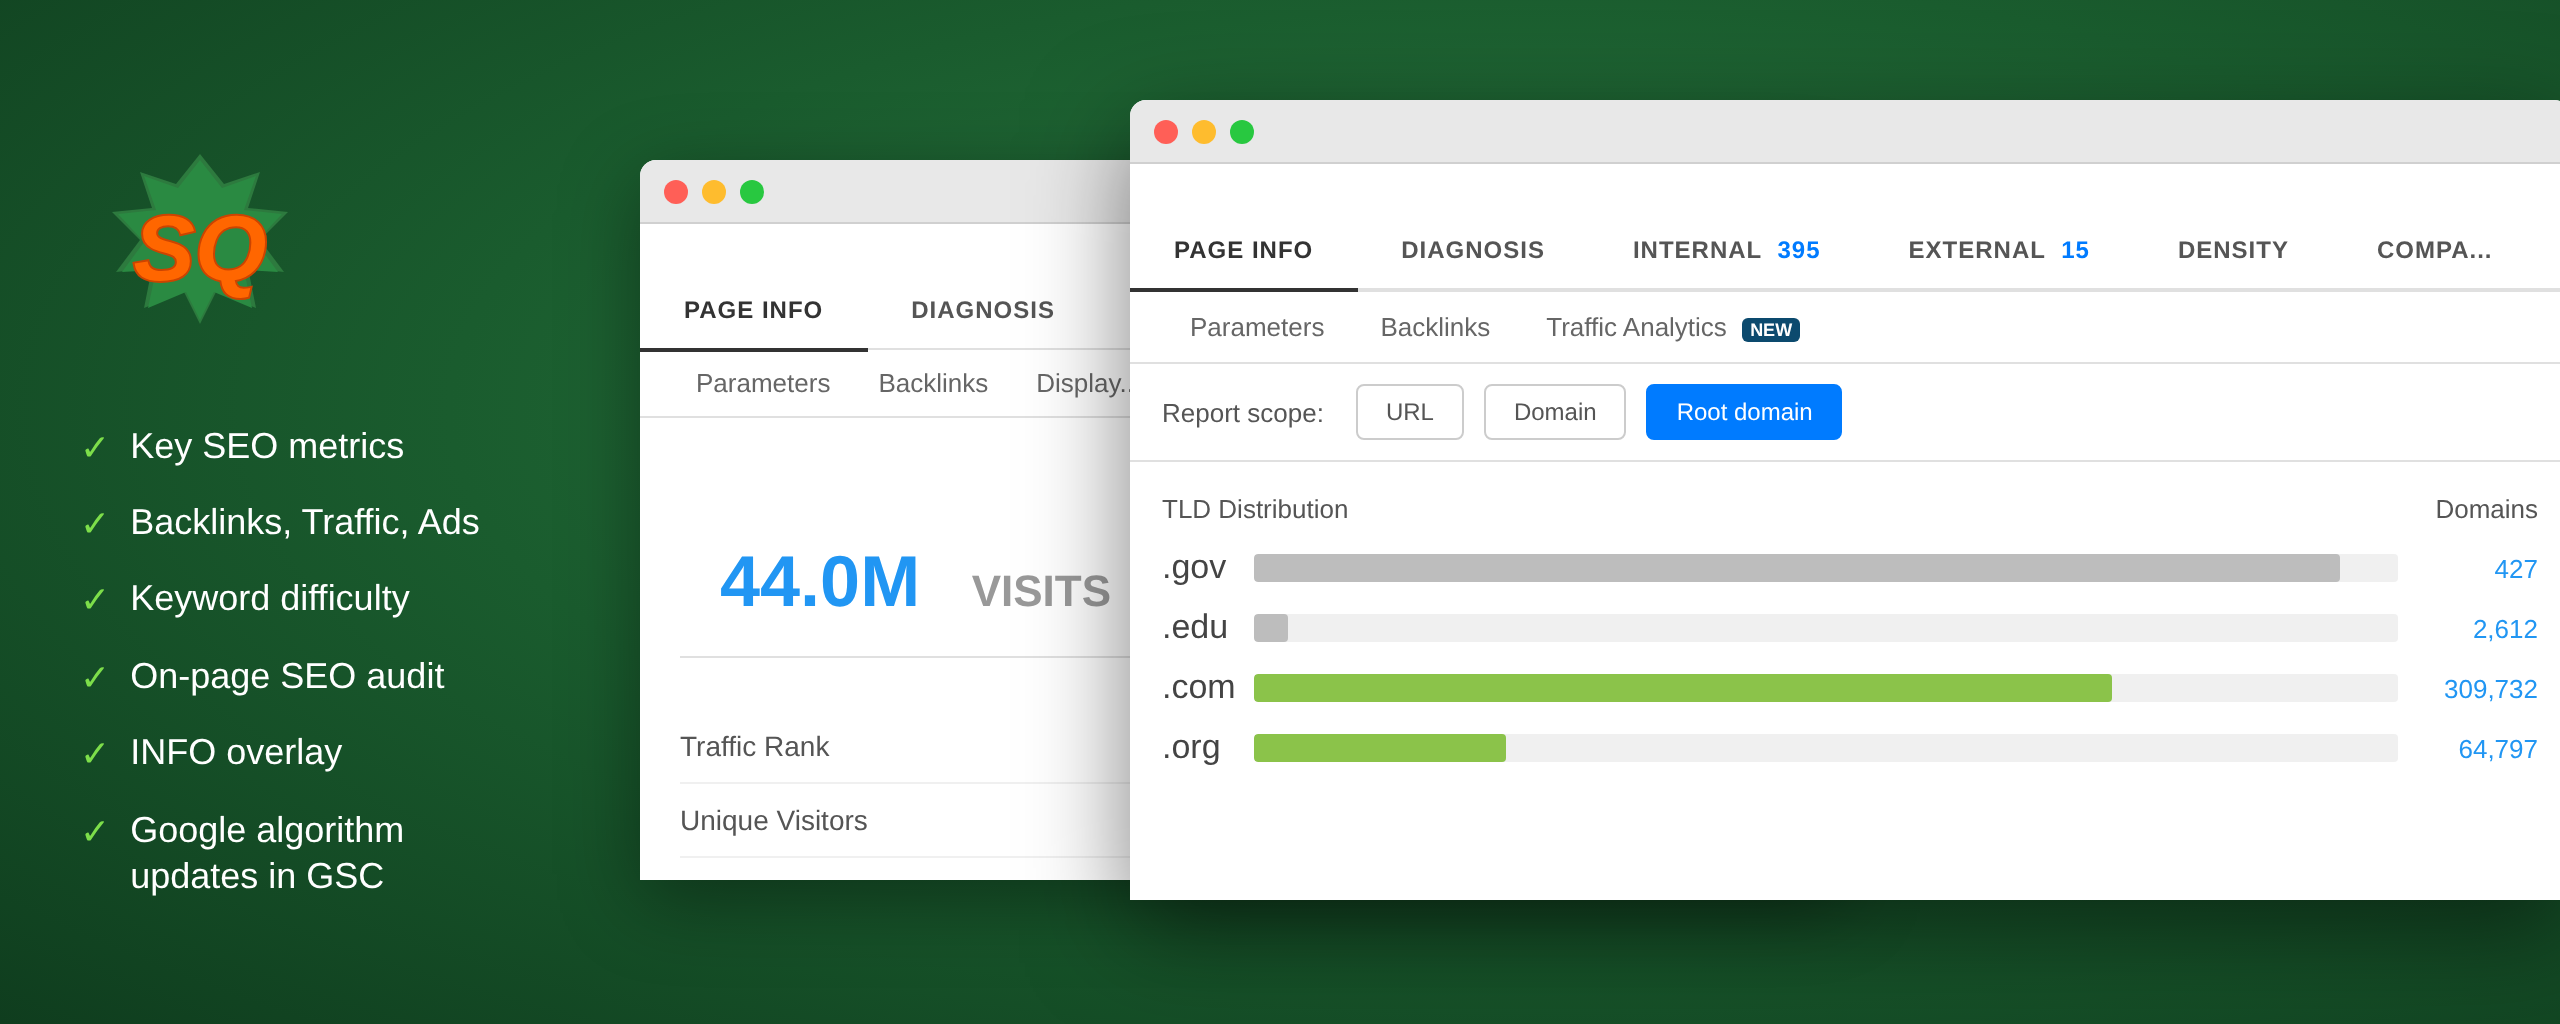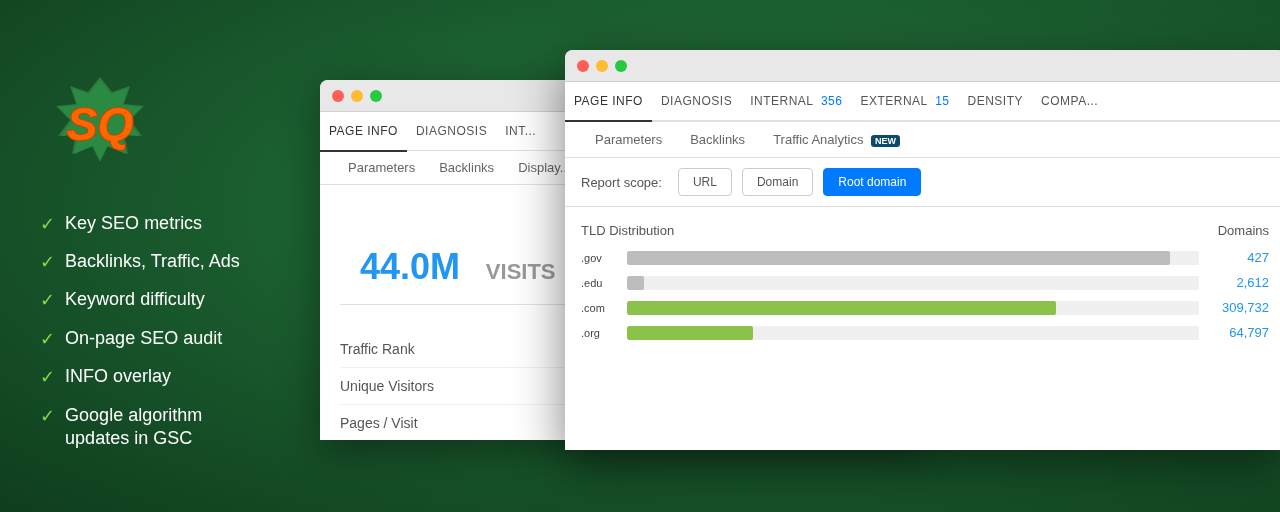--- a/index.html
+++ b/index.html
@@ -116,29 +116,30 @@
     .tl-green { background: #28c840; }
 
     .tab-bar {
       background: white;
       display: flex;
       border-bottom: 2px solid #e0e0e0;
       padding: 0;
     }
 
     .tab-item {
-      padding: 12px 9px;
+      padding: 12px 22px;
       font-size: 12px;
-      font-weight: 400;
+      font-weight: 700;
       color: #555;
       cursor: pointer;
       letter-spacing: 0.5px;
       white-space: nowrap;
       border-bottom: 2px solid transparent;
       margin-bottom: -2px;
+      margin-top: 24px;
     }
 
     .tab-item.active {
       color: #333;
       border-bottom: 2px solid #333;
     }
 
     .tab-item .badge {
       color: #007bff;
       margin-left: 4px;
@@ -261,21 +262,21 @@
     }
 
     .tld-row {
       display: flex;
       align-items: center;
       margin-bottom: 10px;
       gap: 10px;
     }
 
     .tld-name {
-      font-size: 11px;
+      font-size: 17px;
       color: #444;
       width: 36px;
       flex-shrink: 0;
     }
 
     .tld-bar-container {
       flex: 1;
       height: 14px;
       background: #f0f0f0;
       border-radius: 2px;
@@ -438,21 +439,21 @@
       <div class="browser-titlebar">
         <div class="traffic-light tl-red"></div>
         <div class="traffic-light tl-yellow"></div>
         <div class="traffic-light tl-green"></div>
       </div>
 
       <div class="tab-bar">
         <div class="tab-item active">PAGE INFO</div>
         <div class="tab-item">DIAGNOSIS</div>
         <div class="tab-item">
-          INTERNAL <span class="badge">356</span>
+          INTERNAL <span class="badge">395</span>
         </div>
         <div class="tab-item">
           EXTERNAL <span class="badge">15</span>
         </div>
         <div class="tab-item">DENSITY</div>
         <div class="tab-item">COMPA...</div>
       </div>
 
       <div class="sub-tab-bar">
         <div class="sub-tab">Parameters</div>

